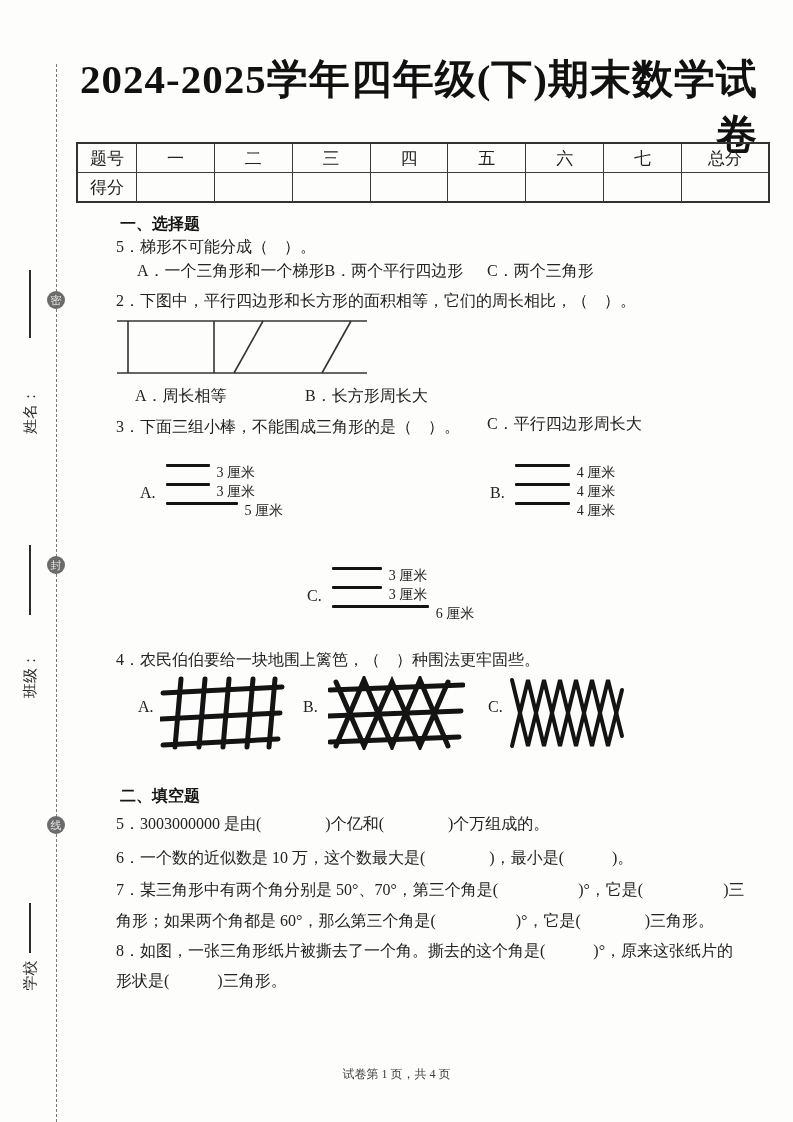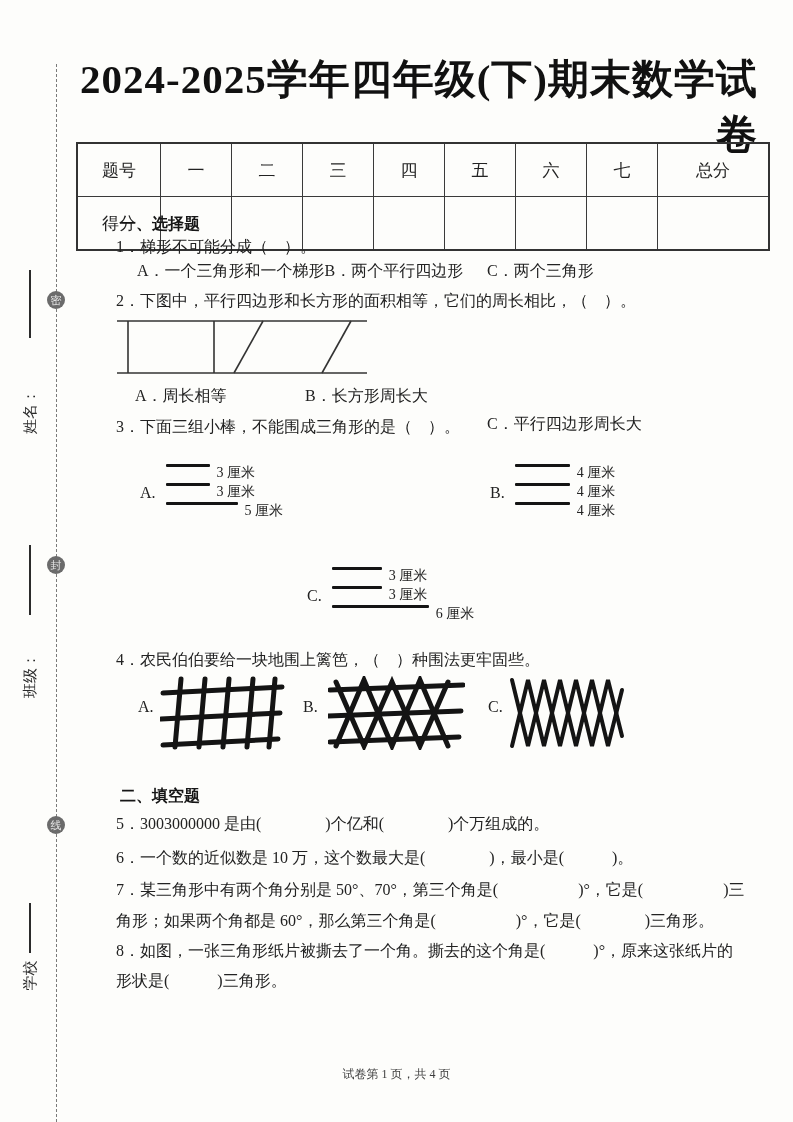--- a/index.html
+++ b/index.html
@@ -25,21 +25,21 @@
          font-size:41px; font-weight:bold; letter-spacing:1px; color:#111;}
   .meta{position:absolute; left:78px; top:110px; width:688px; text-align:right;
         font-size:17px; color:#3c3c3c;}
   .meta span{margin-left:34px;}
 
   
   .score-table{position:absolute; left:76px; top:142px; width:694px;
                border:2px solid #333; border-collapse:collapse; table-layout:fixed;
                background:transparent;}
   .score-table td{border:1px solid #3a3a3a; height:28px; text-align:center;
-                  font-size:17px; color:#222; padding:12px;}
+                  font-size:17px; color:#222; padding:0;}
   .score-table td.first{width:58px;}
   .score-table td.last{width:86px;}
 
   
   .h-section{position:absolute; font-size:16px; font-weight:bold; color:#161616;}
   .q-text{position:absolute; font-size:16px; color:#222; white-space:nowrap;}
   .opt-row{position:absolute; font-size:16px; color:#222; white-space:nowrap;}
   .opt-row .opt-c{position:absolute; white-space:nowrap;}
 
   
@@ -101,21 +101,21 @@
       <td></td>
       <td></td>
       <td></td>
       <td class="last"></td>
     </tr>
   </tbody>
     </table>
 
   <div class="h-section" style="left:120px;top:214px;">一、选择题</div>
 
-  <div class="q-text" style="left:116px;top:237px;">1．梯形不可能分成（　）。</div>
+  <div class="q-text" style="left:116px;top:237px;">5．梯形不可能分成（　）。</div>
   <div class="opt-row" style="left:137px;top:261px;width:620px;">
     <span>A．一个三角形和一个梯形</span><span>B．两个平行四边形</span>
     <span class="opt-c" style="left:350px;">C．两个三角形</span>
   </div>
 
   <div class="q-text" style="left:116px;top:291px;">2．下图中，平行四边形和长方形的面积相等，它们的周长相比，（　）。</div>
 
   <svg class="abs" style="left:117px;top:318px;" width="252" height="58" viewBox="0 0 252 58">
     <g stroke="#333" stroke-width="1.6" fill="none">
       <line x1="0" y1="3" x2="250" y2="3"></line>

